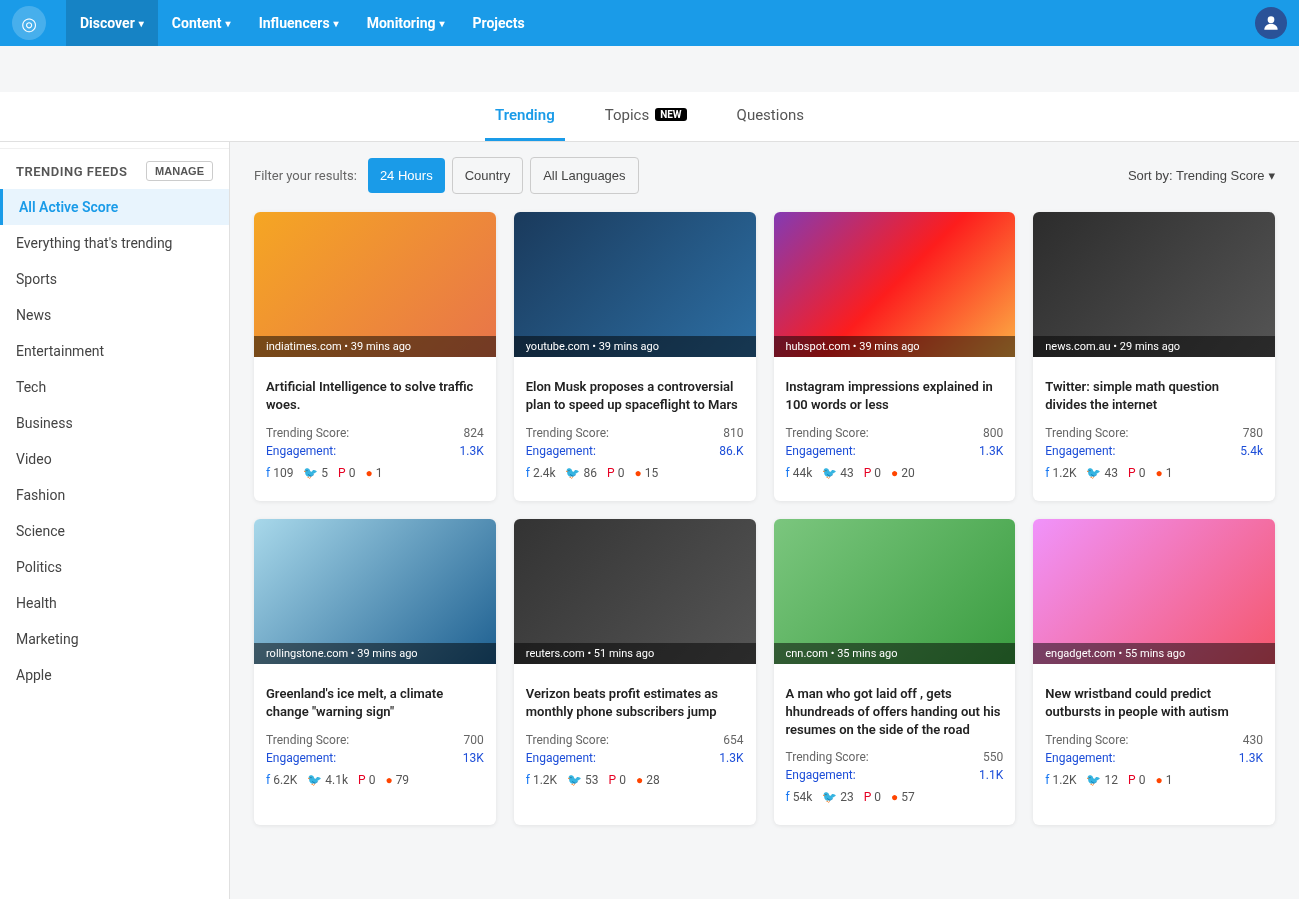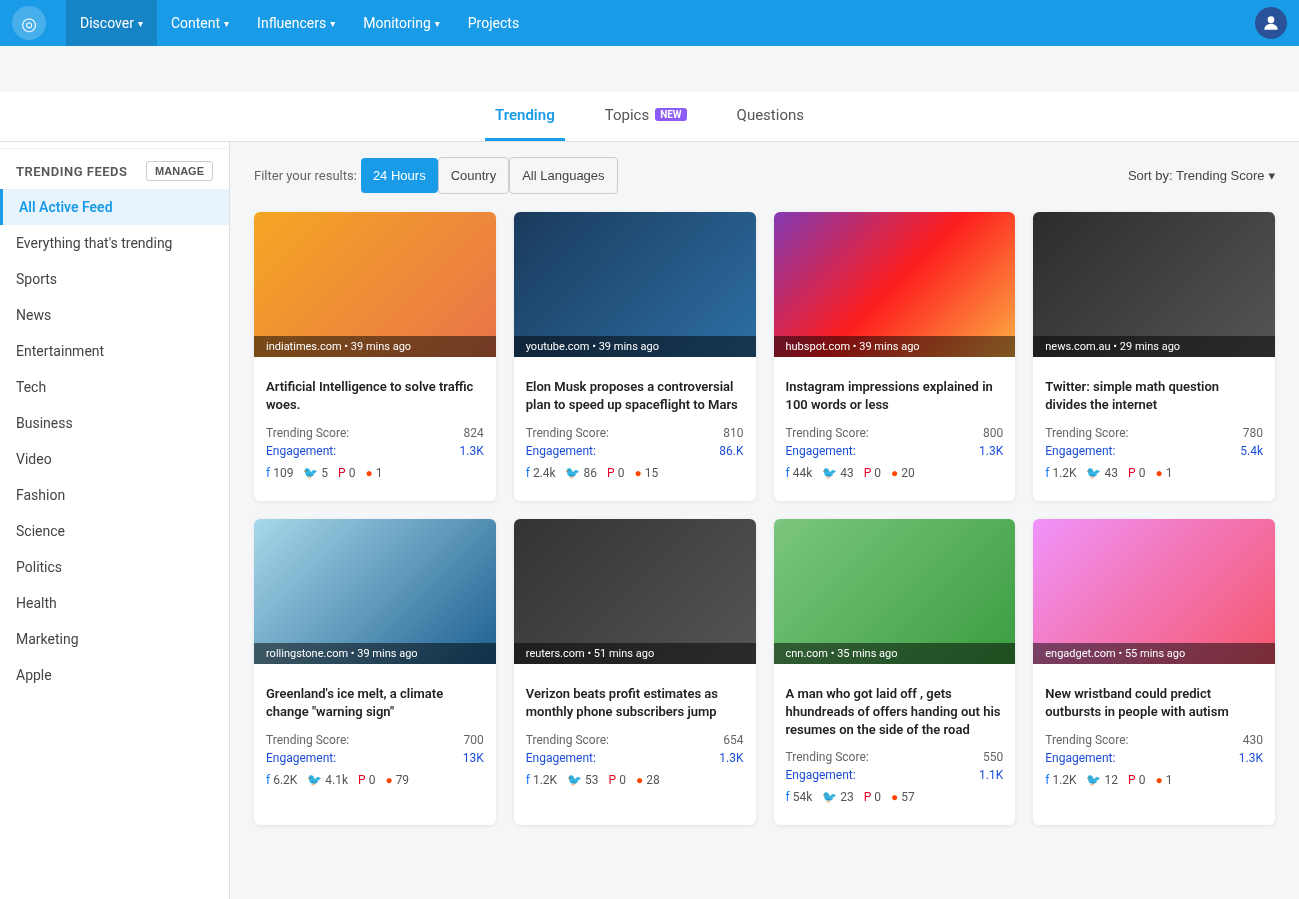--- a/index.html
+++ b/index.html
@@ -23,21 +23,21 @@
       display: flex; align-items: center; justify-content: center;
       margin-right: 20px;
       color: white; font-size: 18px;
     }
     .nav-items {
       display: flex; align-items: center; flex: 1;
     }
     .nav-item {
       color: white; padding: 0 14px; height: 46px;
       display: flex; align-items: center; cursor: pointer;
-      font-size: 14px; font-weight: 400;
+      font-size: 14px; font-weight: 700;
       gap: 4px;
     }
     .nav-item.active { background: rgba(0,0,0,0.15); }
     .nav-chevron { font-size: 10px; }
     .nav-avatar {
       width: 32px; height: 32px; border-radius: 50%;
       background: #2a5298;
       display: flex; align-items: center; justify-content: center;
       color: white; margin-left: auto; cursor: pointer;
     }
@@ -59,21 +59,21 @@
     .sub-nav-item {
       height: 50px; display: flex; align-items: center;
       padding: 0 10px; cursor: pointer; font-size: 15px;
       color: #555; border-bottom: 3px solid transparent;
       gap: 6px;
     }
     .sub-nav-item.active {
       color: #1a9be8; border-bottom-color: #1a9be8; font-weight: 600;
     }
     .new-badge {
-      background: #8b5cf6; color: white; font-size: 10px;
+      background: #000000; color: white; font-size: 10px;
       padding: 1px 5px; border-radius: 3px; font-weight: 700;
     }
 
     
     .page-wrapper {
       display: flex;
       margin-top: 96px;
     }
 
     
@@ -133,21 +133,21 @@
     }
     .action-btn {
       display: flex; align-items: center; gap: 4px;
       background: none; border: none; cursor: pointer;
       color: #555; font-size: 13px;
     }
 
     .filters-row {
       display: flex; align-items: center; justify-content: space-between; margin-bottom: 18px;
     }
-    .filter-left { display: flex; align-items: center; gap: 0; }
+    .filter-left { display: flex; align-items: center; gap: 7px; }
     .filter-label { font-size: 13px; color: #666; margin-right: 4px; }
     .filter-btn {
       background: #1a9be8; color: white; border: none;
       padding: 10px 12px; border-radius: 4px; cursor: pointer; font-size: 13px;
     }
     .filter-btn.outline {
       background: none; border: 1px solid #ccc; color: #444;
     }
     .sort-btn {
       display: flex; align-items: center; gap: 4px;
@@ -274,21 +274,21 @@
     <div class="sidebar-header">
       <span class="sidebar-title">New Feed</span>
       <button class="create-feed-btn">+ CREATE FEED</button>
     </div>
     <div class="sidebar-section-header">
       <span class="sidebar-section-title">Trending Feeds</span>
       <button class="manage-btn">MANAGE</button>
     </div>
 
     <div class="sidebar-item active">
-      <span>All Active Feed</span>
+      <span>All Active Score</span>
     </div>
     <div class="sidebar-item">
       <span>Everything that's trending</span>
     </div>
     <div class="sidebar-item">
       <span>Sports</span>
     </div>
     <div class="sidebar-item">
       <span>News</span>
     </div>

